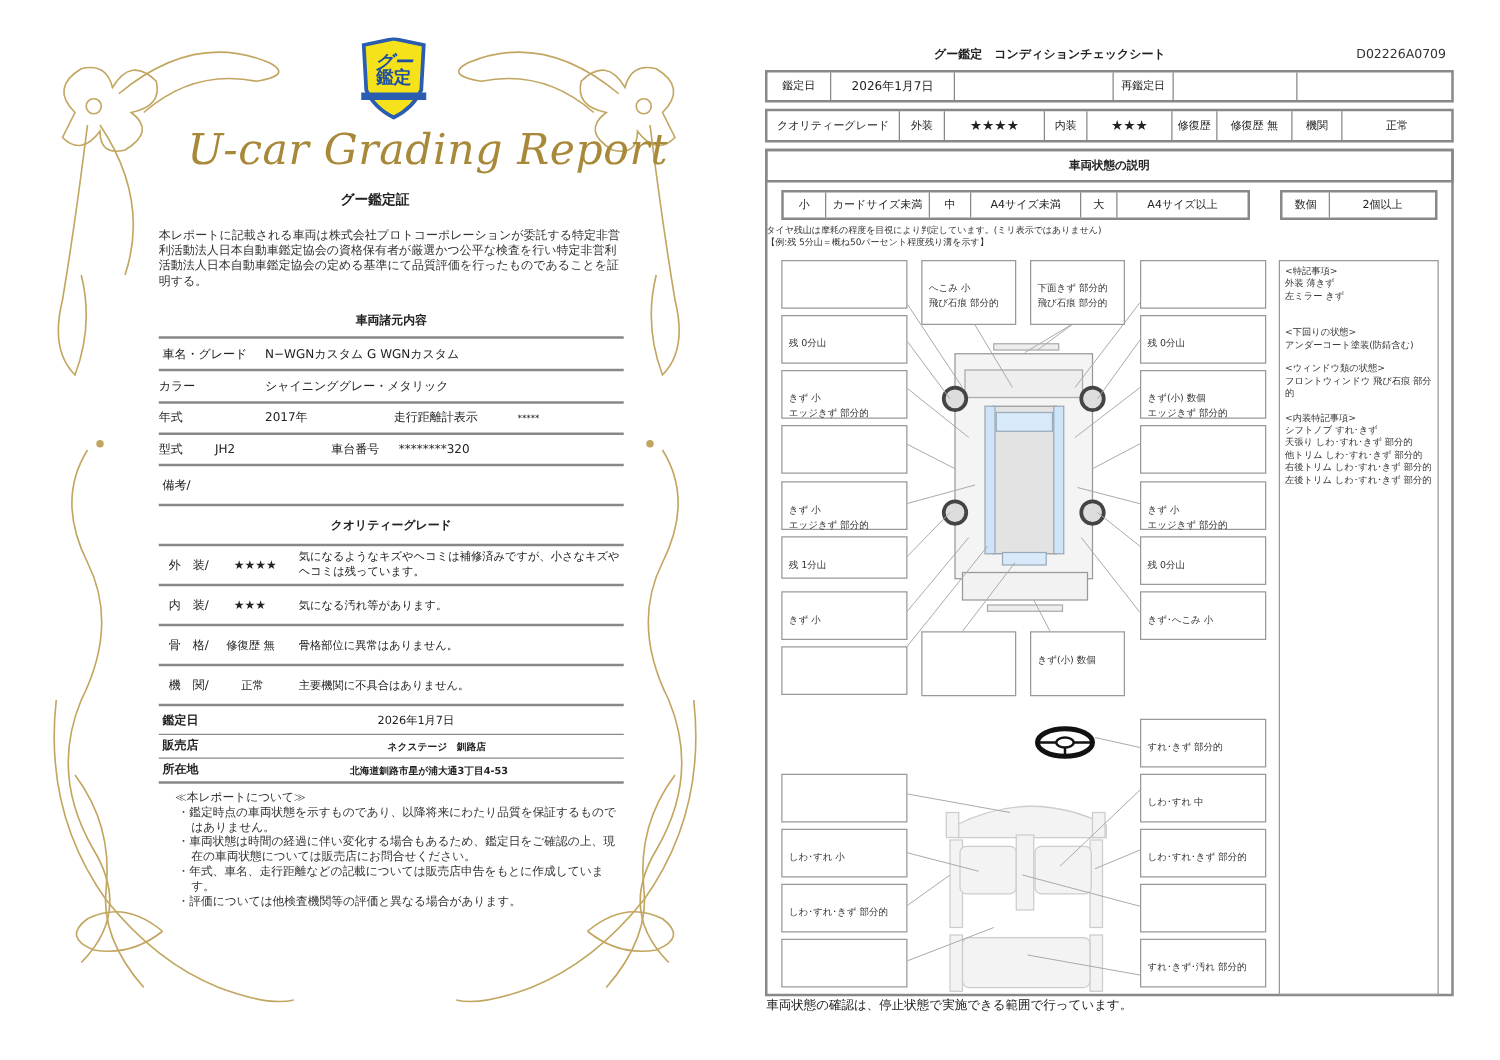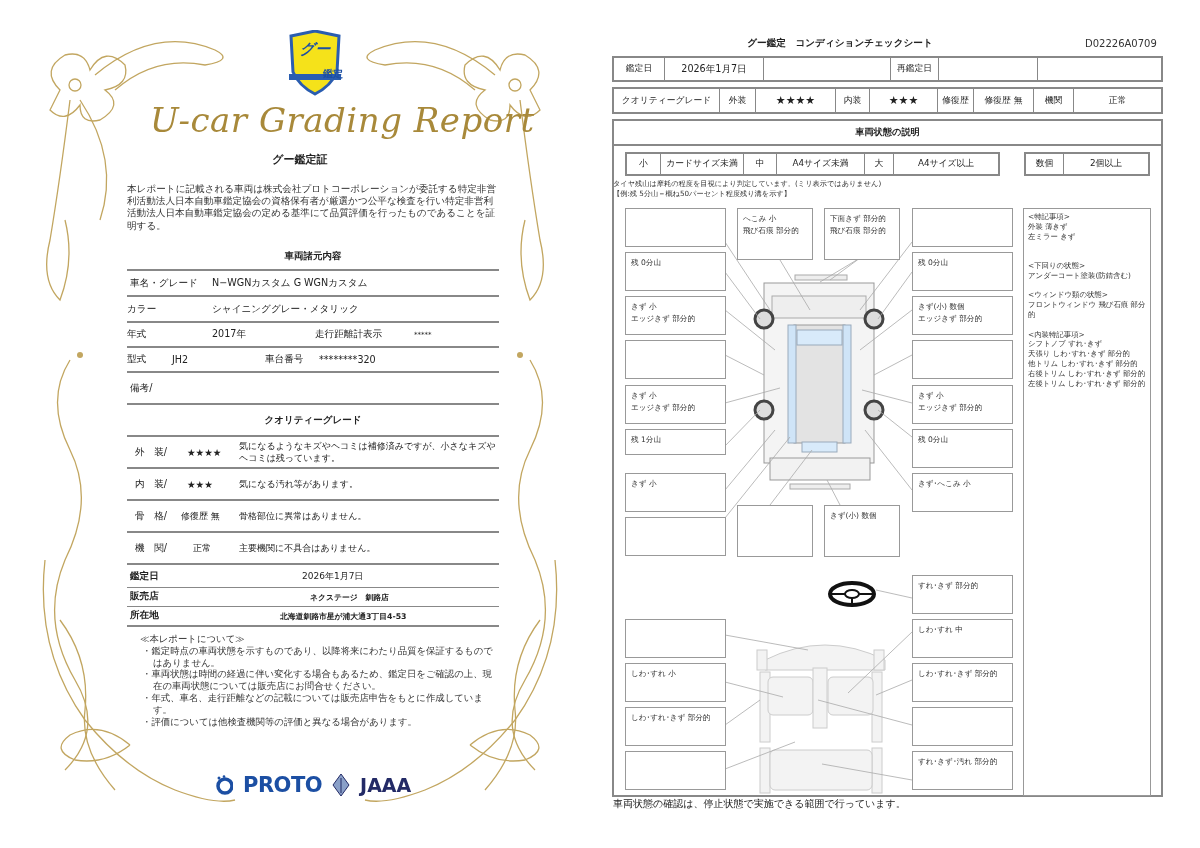--- a/index.html
+++ b/index.html
@@ -20,21 +20,21 @@
 .notes li{list-style:none;padding-left:13px;text-indent:-11px}
 .logos{left:215px;top:770px;height:30px;display:flex;align-items:center;gap:10px}
 .proto{font-weight:bold;font-size:21px;color:#1c4fa3;letter-spacing:-.5px}
 .jaaa{font-weight:bold;font-size:19px;color:#232a66}
 
 .cs-title{left:690px;top:37px;font-size:9.6px;font-weight:bold;width:300px;text-align:center}
 .cs-code{left:1085px;top:38px;font-size:10px;color:#333}
 .tbl{position:absolute;border:2px solid #888;display:flex;font-size:8.8px}
 .tbl>div{border-right:1.5px solid #888;display:flex;align-items:center;justify-content:center;height:100%}
 .tbl>div:last-child{border-right:none}
-.b{position:absolute;border:1.2px solid #999;background:#fff;font-size:7.6px;padding:4px 5px;line-height:12px;white-space:pre-line;color:#333}
+.b{position:absolute;border:1.2px solid #999;background:#fff;font-size:7.6px;padding:16px 5px;line-height:12px;white-space:pre-line;color:#333}
 .legend{left:613px;top:179px;font-size:7.2px;line-height:9.5px;color:#333}
 .spec{left:1023px;top:208px;width:128px;height:588px;border:1.2px solid #999;font-size:7.4px;line-height:9.8px;padding:3px 4px;color:#333;white-space:pre-line}
 .foot{left:613px;top:797px;font-size:10px;color:#222}
 svg.lines line{stroke:#aaa;stroke-width:.8}
 </style>
 </head>
 <body>
 
 <div id="cert">
   <svg class="abs" style="left:0;top:0" width="600" height="848">
@@ -62,21 +62,21 @@
     <path class="gold" d="M470 745 q30 -25 60 -10 q20 15 -5 25 q-30 5 -55 -15"></path>
     <path class="gold" d="M130 745 q-30 -25 -60 -10 q-20 15 5 25 q30 5 55 -15"></path>
   </svg>
 
   <div class="abs shield">
     <svg width="56" height="66" viewBox="0 0 56 66">
       <path d="M4 6 L28 1 L52 6 L50 42 Q44 56 28 64 Q12 56 6 42 Z" fill="#f5e21a" stroke="#2a5db0" stroke-width="3"></path>
       <rect x="2" y="44" width="52" height="6" fill="#2a5db0"></rect>
     </svg>
     <div class="abs" style="left:0;top:10px;width:56px;text-align:center;font-weight:bold;font-size:15px;color:#1c4fa3;font-style:italic">グー</div>
-    <div class="abs" style="left:0;top:37px;width:56px;text-align:right;font-weight:bold;font-size:10px;color:#1c4fa3">鑑定</div>
+    <div class="abs" style="left:0;top:23px;width:56px;text-align:center;font-weight:bold;font-size:14px;color:#1c4fa3">鑑定</div>
   </div>
 
   <div class="abs ucar">U-car Grading Report</div>
   <div class="abs cert-title">グー鑑定証</div>
   <div class="abs cert-intro">本レポートに記載される車両は株式会社プロトコーポレーションが委託する特定非営利活動法人日本自動車鑑定協会の資格保有者が厳選かつ公平な検査を行い特定非営利活動法人日本自動車鑑定協会の定める基準にて品質評価を行ったものであることを証明する。</div>
 
   <div class="abs sec-h" style="top:250px">車両諸元内容</div>
   <div class="abs" style="left:127px;top:269px;width:372px;border-top:2px solid #888"></div>
   <div class="row" style="top:271px;height:26px">
     <span style="left:3px">車名・グレード</span>
@@ -141,33 +141,20 @@
   <div class="abs notes">
     <div>≪本レポートについて≫</div>
     <ul>
       <li>・鑑定時点の車両状態を示すものであり、以降将来にわたり品質を保証するものではありません。</li>
       <li>・車両状態は時間の経過に伴い変化する場合もあるため、鑑定日をご確認の上、現在の車両状態については販売店にお問合せください。</li>
       <li>・年式、車名、走行距離などの記載については販売店申告をもとに作成しています。</li>
       <li>・評価については他検査機関等の評価と異なる場合があります。</li>
     </ul>
   </div>
 
-  <div class="abs logos">
-    <svg width="18" height="20">
-        <circle cx="10" cy="11" r="7" fill="none" stroke="#1c4fa3" stroke-width="3.5"></circle>
-        <circle cx="4" cy="3" r="1.5" fill="#1c4fa3"></circle>
-        <circle cx="9" cy="1.6" r="1.3" fill="#1c4fa3"></circle>
-      </svg>
-    <span class="proto">PROTO</span>
-    <svg width="18" height="24">
-        <path d="M9 1 L17 12 L9 23 L1 12 Z" fill="#8aa0c8" stroke="#232a66"></path>
-        <path d="M9 5 L9 20" stroke="#232a66"></path>
-      </svg>
-    <span class="jaaa">JAAA</span>
-  </div>
 </div>
 
 <div class="abs cs-title">グー鑑定　コンディションチェックシート</div>
 <div class="abs cs-code">D02226A0709</div>
 
 <div class="tbl" style="left:612px;top:56px;width:551px;height:26px">
   <div style="width:51px">鑑定日</div>
   <div style="width:99px;font-size:9.6px">2026年1月7日</div>
   <div style="width:127px"></div>
   <div style="width:48px">再鑑定日</div>

